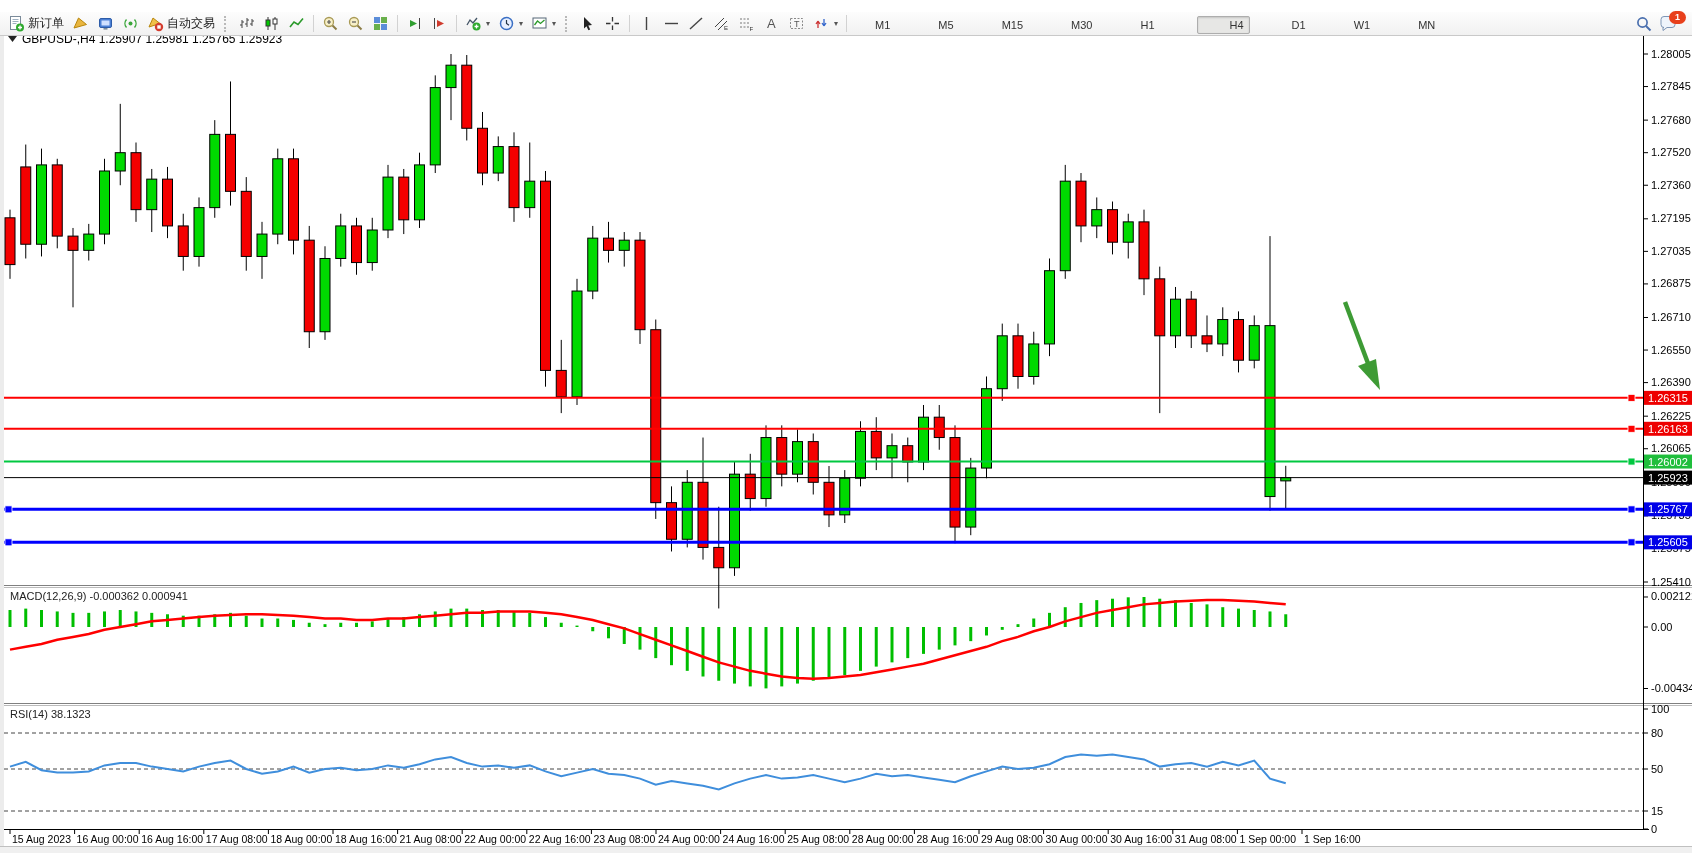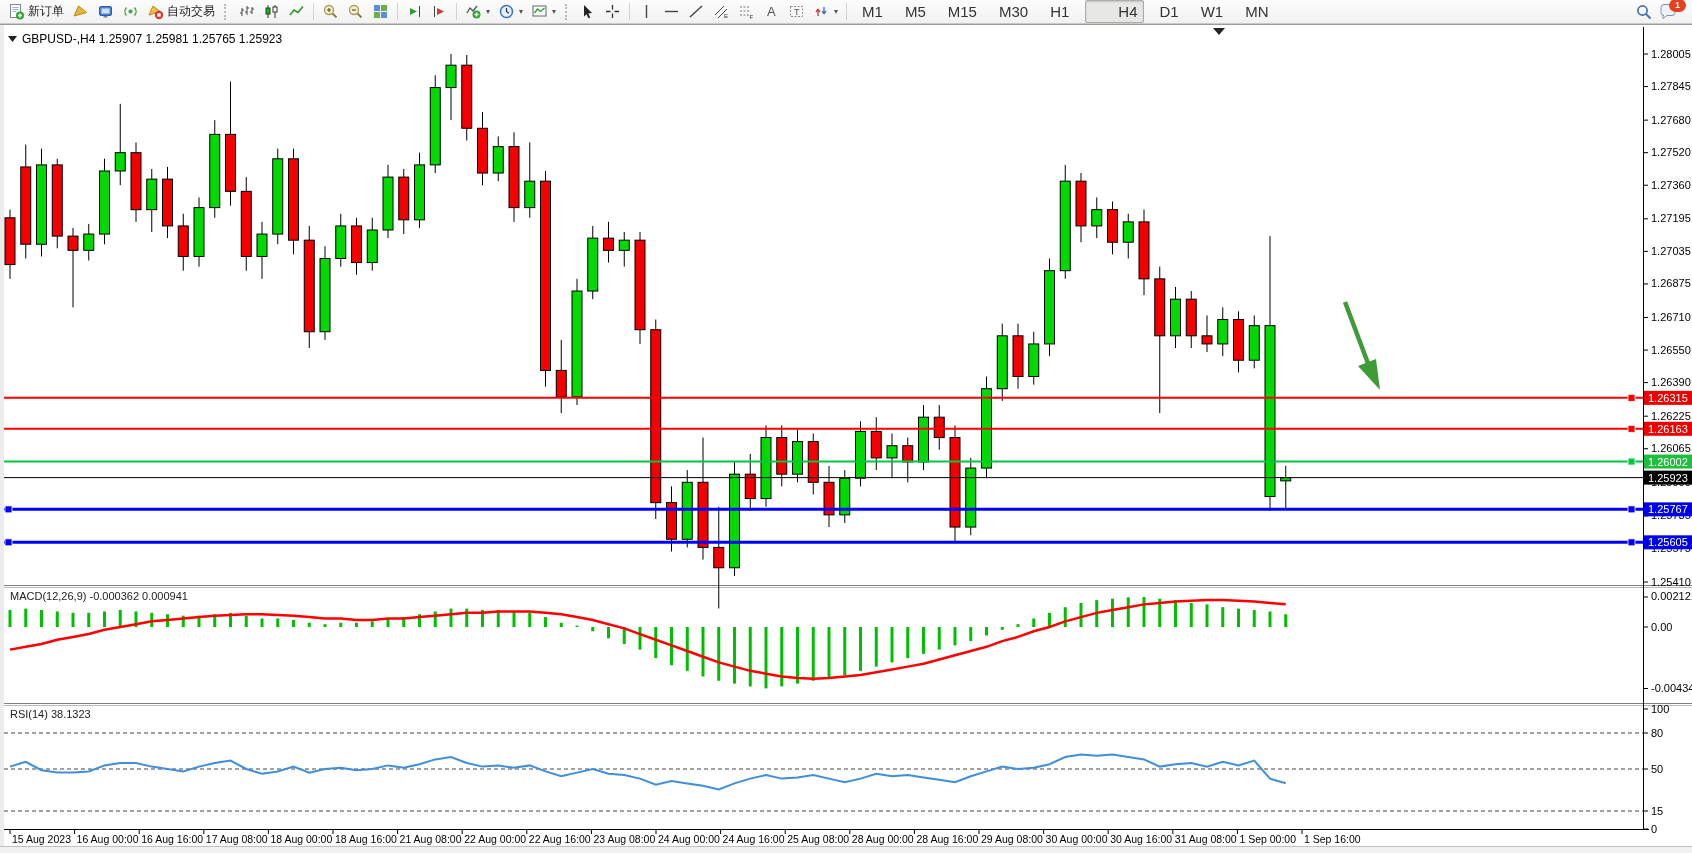--- a/index.html
+++ b/index.html
@@ -1,26 +1,26 @@
 <!DOCTYPE html>
 <html><head>
 <meta charset="utf-8">
 <style>
   html,body{margin:0;padding:0;background:#fff;font-family:"Liberation Sans",sans-serif;}
   #app{position:relative;width:1692px;height:853px;overflow:hidden;background:#fff;}
   
-  #toolbar{position:absolute;left:0;top:0;width:1692px;height:24px;
+  #toolbar{position:absolute;left:0;top:12px;width:1692px;height:24px;
     background:linear-gradient(#fdfdfd,#f1f1f1);border-bottom:1px solid #c9c9c9;
     display:flex;align-items:center;padding:0 4px;box-sizing:border-box;z-index:5;}
   .tbtn{display:inline-flex;align-items:center;gap:3px;height:20px;padding:0 3px;border:1px solid transparent;border-radius:2px;cursor:default;}
   .tlabel{font-size:12px;color:#222;white-space:nowrap;}
   .sep{width:1px;height:17px;background:#d2d2d2;margin:0 4px;}
   .grip{width:3px;height:16px;margin:0 5px;border-left:2px dotted #b9b9b9;}
   .dd{font-size:8px;color:#555;margin-left:1px;}
-  .tf{font-size:15px;color:#333;padding:2px 5px;margin:0 5px;border:1px solid transparent;border-radius:2px;}
+  .tf{font-size:11px;color:#333;padding:2px 5px;margin:0 18px;border:1px solid transparent;border-radius:2px;}
   .tf.active{background:#e7e7e5;border-color:#adadad;box-shadow:inset 0 1px 2px rgba(0,0,0,.15);padding-left:32px;}
   #right-tools{margin-left:auto;display:flex;align-items:center;gap:6px;padding-right:10px;}
   #chat-wrap{position:relative;}
   #badge{position:absolute;top:-4px;right:-8px;min-width:13px;height:13px;border-radius:8px;
     background:#e8401c;color:#fff;font-size:9px;font-weight:bold;text-align:center;line-height:13px;padding:0 2px;}
   svg.icon{display:block;}
   
   #chart-svg{position:absolute;left:0;top:0;z-index:1;}
   text{font-family:"Liberation Sans",sans-serif;}
 </style>

